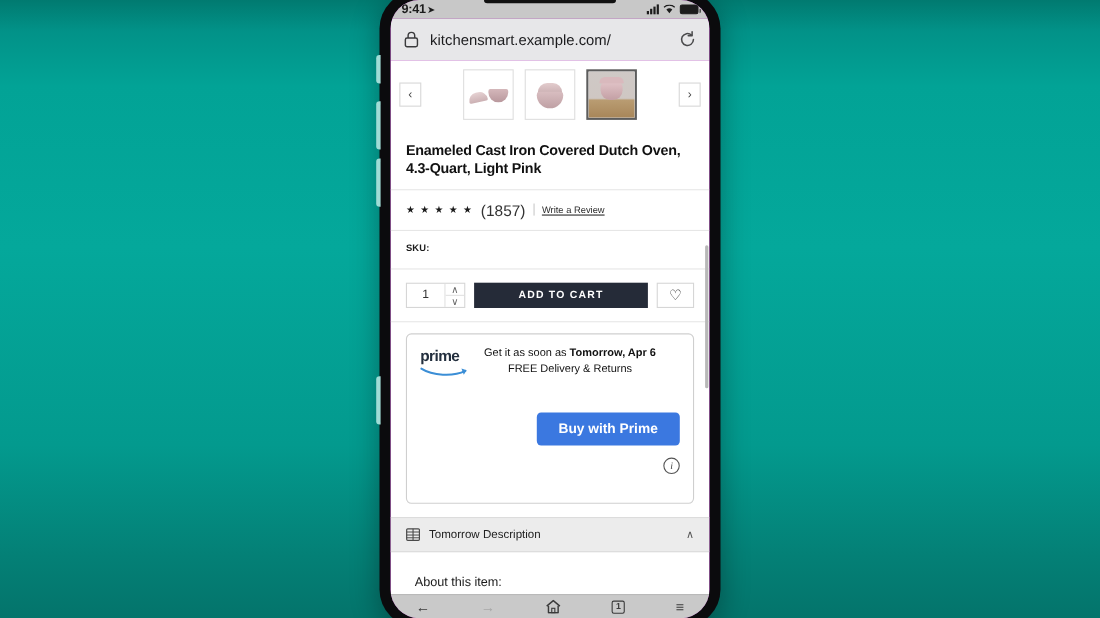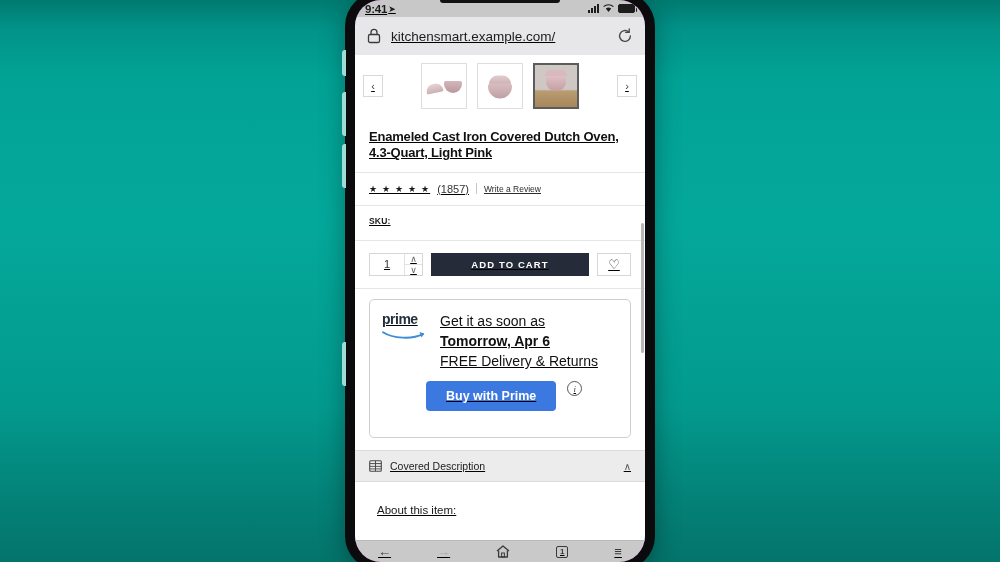--- a/index.html
+++ b/index.html
@@ -36,21 +36,20 @@
   }
   .phone-inner {
     position: absolute;
     left: 10px;
     top: 8px;
     right: 10px;
     bottom: 8px;
     background: #a21caf;
     border-radius: 26px;
     overflow: hidden;
-    text-decoration: underline;
   }
 
   
   .side-btn {
     position: absolute;
     left: -3px;
     width: 4px;
     background: #9fdcd6;
     border-radius: 3px 0 0 3px;
   }
@@ -225,21 +224,21 @@
   .product-title {
     font-size: 13px;
     font-weight: bold;
     color: #111;
     line-height: 1.25;
     letter-spacing: -0.2px;
   }
   .price { font-size: 11px; color: #3a3a3a; margin-bottom: 7px; }
   .rating-row { display: flex; align-items: center; gap: 7px; }
   .stars { font-size: 9px; color: #1a1a1a; letter-spacing: 1.2px; }
-  .rev-count { font-size: 11px; color: #333; }
+  .rev-count { font-size: 14px; color: #333; }
   .divider-v { width: 1px; height: 11px; background: #c9c9c9; }
   .write-review {
     font-size: 8.5px;
     color: #2b2b2b;
     text-decoration: underline;
   }
 
   .sku-label { font-size: 8.5px; font-weight: bold; color: #1a1a1a; letter-spacing: .2px; }
   .sku-value { font-size: 9px; color: #444; margin-top: 18px; }
 
@@ -292,23 +291,23 @@
   }
   .prime-top { display: flex; gap: 10px; align-items: flex-start; }
   .prime-logo { width: 48px; flex-shrink: 0; padding-top: 1px; }
   .prime-word {
     font-size: 14px;
     font-weight: bold;
     color: #232f3e;
     letter-spacing: -0.5px;
     line-height: 1;
   }
-  .prime-msg { font-size: 14px; color: #111; line-height: 1.45; }
+  .prime-msg { font-size: 10px; color: #111; line-height: 1.45; text-align: center; }
   .prime-msg b { font-weight: bold; }
-  .prime-btn-row { display: flex; align-items: flex-start; gap: 11px; margin-top: 10px; padding-left: 44px; }
+  .prime-btn-row { display: flex; align-items: flex-end; gap: 11px; margin-top: 27px; padding-left: 44px; flex-direction: column; }
   .buy-prime {
     background: #3b78e0;
     color: #fff;
     font-size: 12.5px;
     font-weight: bold;
     border: none;
     border-radius: 4px;
     padding: 8px 20px;
     font-family: inherit;
   }
@@ -480,21 +479,21 @@
         </div>
 
         <div class="accordion">
           <svg width="13" height="12" viewBox="0 0 13 12">
             <rect x="0.7" y="0.7" width="11.6" height="10.6" rx="1" fill="none" stroke="#4a4a4a" stroke-width="1.1"></rect>
             <line x1="6.5" y1="0.7" x2="6.5" y2="11.3" stroke="#4a4a4a" stroke-width="1"></line>
             <line x1="0.7" y1="3.6" x2="12.3" y2="3.6" stroke="#4a4a4a" stroke-width="1"></line>
             <line x1="0.7" y1="6.4" x2="12.3" y2="6.4" stroke="#4a4a4a" stroke-width="0.9"></line>
             <line x1="0.7" y1="8.9" x2="12.3" y2="8.9" stroke="#4a4a4a" stroke-width="0.9"></line>
           </svg>
-          <span class="acc-label">Covered Description</span>
+          <span class="acc-label">Tomorrow Description</span>
           <span class="acc-chevron">∧</span>
         </div>
 
         <div class="about">About this item:</div>
       </div>
 
       <div class="navbar">
         <span class="nav-ico">←</span>
         <span class="nav-ico dim">→</span>
         <svg width="14" height="13" viewBox="0 0 14 13">

